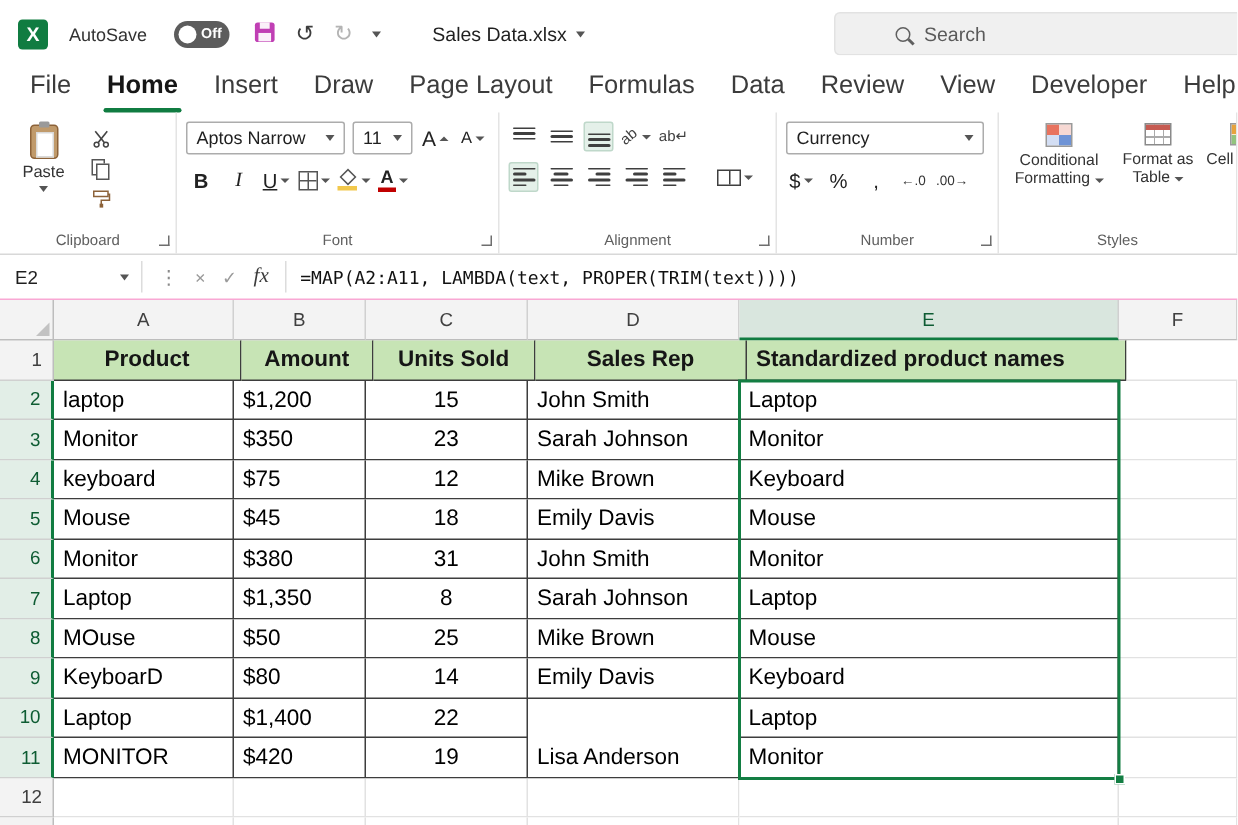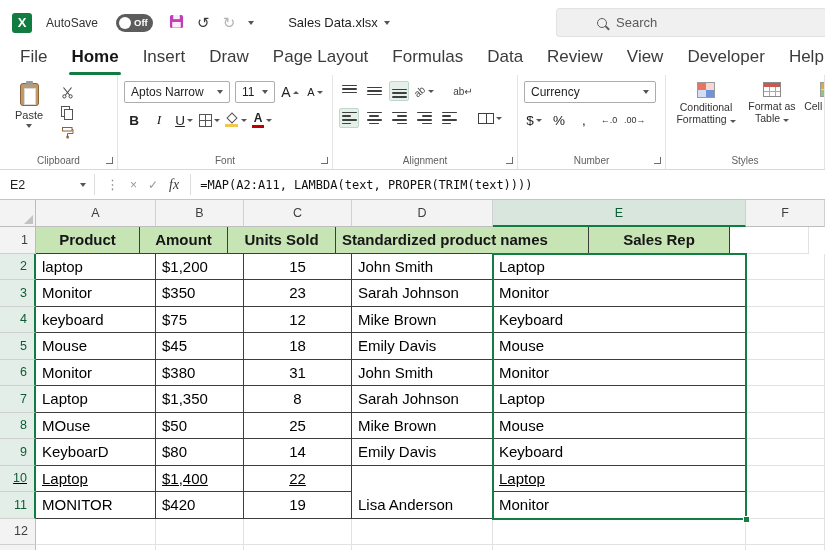--- a/index.html
+++ b/index.html
@@ -287,21 +287,21 @@
           <span class="al v-bot">
               <i></i>
               <i></i>
               <i></i>
             </span>
         </span>
         <span class="tool">
           <span class="orient">ab</span>
           <i class="cdn tiny"></i>
         </span>
-        <span class="tool" style="margin-left:14px">
+        <span class="tool" style="">
           <span class="wrap-t">ab↵</span>
         </span>
       </div>
       <div class="frow">
         <span class="tool active">
           <span class="al h-left">
               <i></i>
               <i></i>
               <i></i>
               <i></i>
@@ -411,25 +411,25 @@
         <div class="colhead" style="width: 120px;">A</div>
         <div class="colhead" style="width: 88px;">B</div>
         <div class="colhead" style="width: 108px;">C</div>
         <div class="colhead" style="width: 141px;">D</div>
         <div class="colhead sel" style="width: 253px;">E</div>
         <div class="colhead" style="width: 79px;">F</div>
       </div>
     <div id="gridrows">
         <div class="row" style="height: 26.5px;">
           <div class="rowhead">1</div>
-          <div class="cell tbl hdr" style="width: 104px;">Product</div>
+          <div class="cell tbl hdr" style="width: 125px;">Product</div>
           <div class="cell tbl hdr" style="width: 88px;">Amount</div>
           <div class="cell tbl hdr" style="width: 108px;">Units Sold</div>
+          <div class="cell tbl hdr" style="width: 141px;">Sales Rep</div>
           <div class="cell tbl hdr left" style="width: 253px;">Standardized product names</div>
-          <div class="cell tbl hdr" style="width: 141px;">Sales Rep</div>
           <div class="cell" style="width: 79px;"></div>
         </div>
         <div class="row" style="height: 26.5px;">
           <div class="rowhead sel">2</div>
           <div class="cell tbl" style="width: 120px;">laptop</div>
           <div class="cell tbl" style="width: 88px;">$1,200</div>
           <div class="cell tbl center" style="width: 108px;">15</div>
           <div class="cell tbl" style="width: 141px;">John Smith</div>
           <div class="cell tbl" style="width: 253px;">Laptop</div>
           <div class="cell" style="width: 79px;"></div>
@@ -490,21 +490,21 @@
         </div>
         <div class="row" style="height: 26.5px;">
           <div class="rowhead sel">9</div>
           <div class="cell tbl" style="width: 120px;">KeyboarD</div>
           <div class="cell tbl" style="width: 88px;">$80</div>
           <div class="cell tbl center" style="width: 108px;">14</div>
           <div class="cell tbl" style="width: 141px;">Emily Davis</div>
           <div class="cell tbl" style="width: 253px;">Keyboard</div>
           <div class="cell" style="width: 79px;"></div>
         </div>
-        <div class="row" style="height: 26.5px; text-decoration: underline;">
+        <div class="row" style="height: 26.5px;">
           <div class="rowhead sel">10</div>
           <div class="cell tbl" style="width: 120px;">Laptop</div>
           <div class="cell tbl" style="width: 88px;">$1,400</div>
           <div class="cell tbl center" style="width: 108px;">22</div>
           <div class="cell tbl" style="width: 141px; margin-top: 48px;">Robert Wilson</div>
           <div class="cell tbl" style="width: 253px;">Laptop</div>
           <div class="cell" style="width: 79px;"></div>
         </div>
         <div class="row" style="height: 26.5px;">
           <div class="rowhead sel">11</div>

